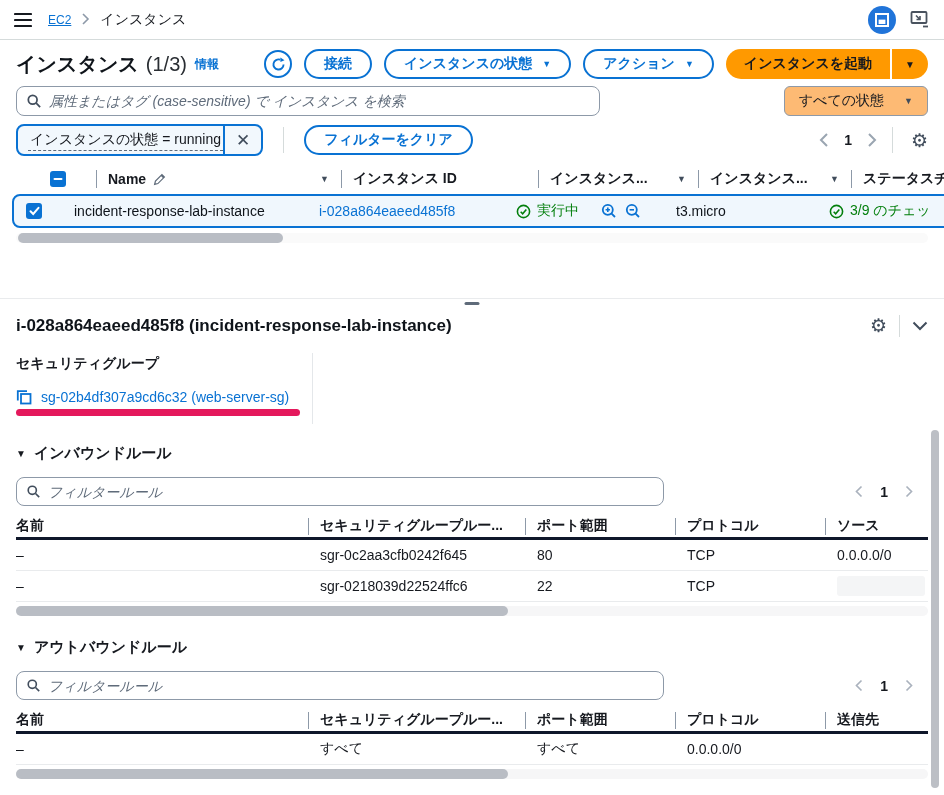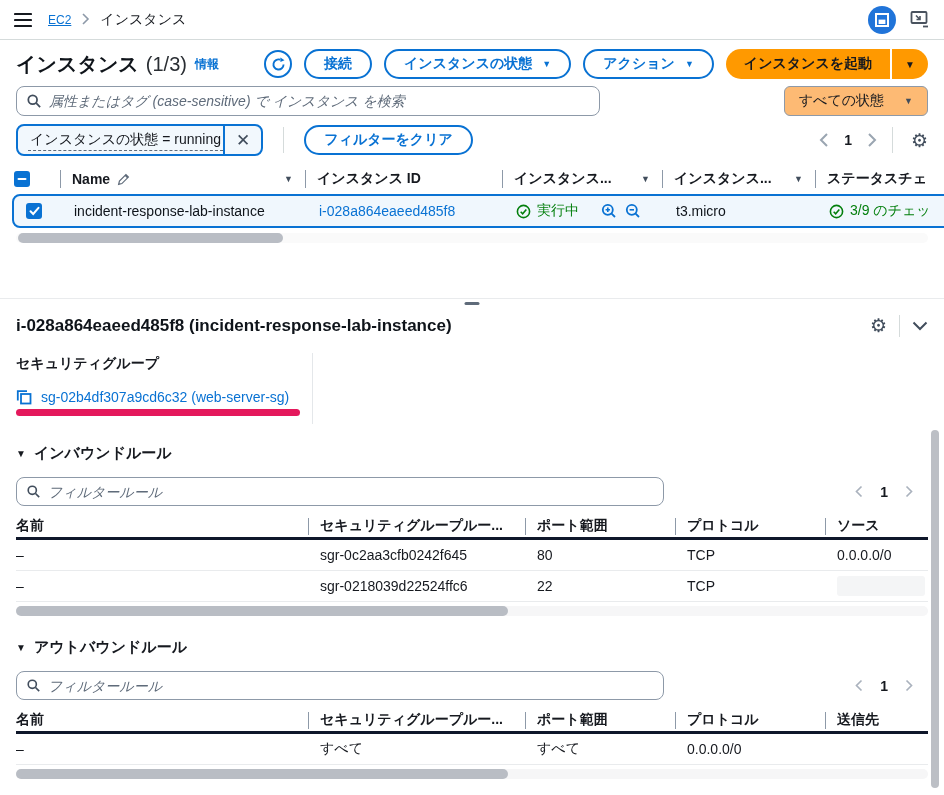--- a/index.html
+++ b/index.html
@@ -49,21 +49,21 @@
   .token-x { border-left:2px solid #0972d3; height:100%; display:flex; align-items:center; padding:0 11px; color:#414d5c; font-size:17px; cursor:pointer; }
   .vsep { width:1px; height:26px; background:#d5dbdb; margin:0 20px; }
   .filter-spacer { flex:1; }
   .pager { display:flex; align-items:center; gap:14px; color:#8d99a8; }
   .pager .pnum { color:#16191f; font-weight:700; font-size:14px; }
   .pager .pchev { cursor:pointer; }
   .gear-btn { color:#414d5c; cursor:pointer; margin-left:4px; }
 
   
   .itable { margin-top:8px; }
-  .itable-head { display:grid; grid-template-columns:60px 245px 197px 160px 153px auto; align-items:center; height:30px; }
+  .itable-head { display:grid; grid-template-columns:60px 245px 197px 160px 153px auto; align-items:center; height:30px;margin-left:36px; }
   .hcell { position:relative; display:flex; align-items:center; font-weight:700; font-size:14px; color:#16191f; padding-left:12px; height:100%; overflow:hidden; white-space:nowrap; }
   .hcell:not(:first-child)::before { content:""; position:absolute; left:0; top:6px; height:18px; border-left:1px solid #8d99a8; }
   .hcell .sortcaret { margin-left:auto; margin-right:12px; font-size:9px; color:#414d5c; cursor:pointer; }
   .hcell .pencil { margin-left:7px; cursor:pointer; }
   .cbox { width:16px; height:16px; border-radius:3px; background:#0972d3; display:flex; align-items:center; justify-content:center; cursor:pointer; margin-left:14px; }
   .cbox svg { display:block; }
   .sel-row { margin-left:12px; margin-right:-8px; border:2px solid #0972d3; border-radius:8px; background:#f0f7fd; height:34px; display:grid; grid-template-columns:48px 245px 197px 160px 153px auto; align-items:center; }
   .rcell { padding-left:12px; font-size:14px; white-space:nowrap; overflow:hidden; display:flex; align-items:center; gap:6px; }
   .link { color:#0972d3; cursor:pointer; }
   .green { color:#037f0c; }

